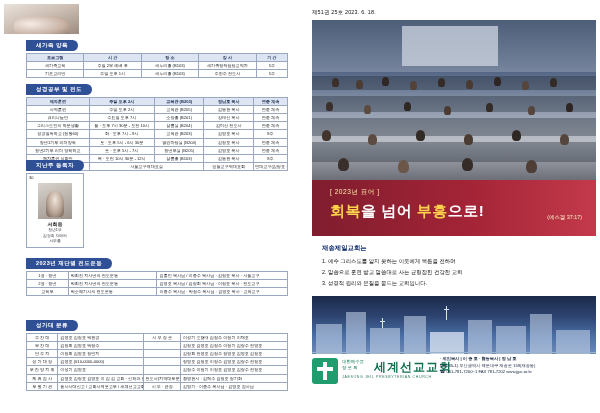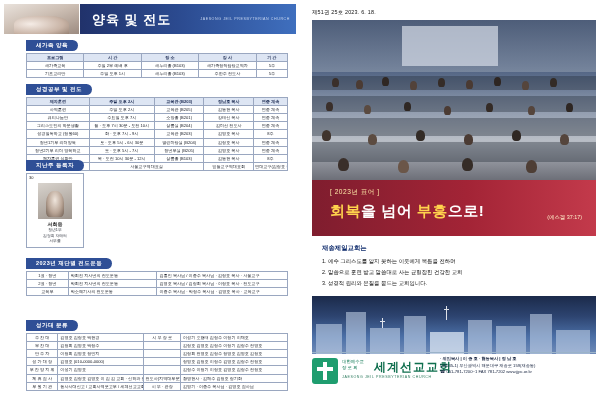--- a/index.html
+++ b/index.html
@@ -143,24 +143,20 @@
 </style>
 </head>
 <body>
 
 <div class="page">
 
   <div class="left">
 
     <div class="photo-head"></div>
 
-    <div class="banner">
-      <div class="btitle">양육 및 전도</div>
-      <div class="bsub">JAESONG JEIL PRESBYTERIAN CHURCH</div>
-    </div>
 
     <div class="sec" style="left:26px;top:40px;width:262px;">
       <div class="sec-title">새가족 양육</div>
       <table class="t" style="margin-top:2px;">
         <colgroup>
             <col style="width:22%">
             <col style="width:22%">
             <col style="width:22%">
             <col style="width:22%">
             <col style="width:12%">

